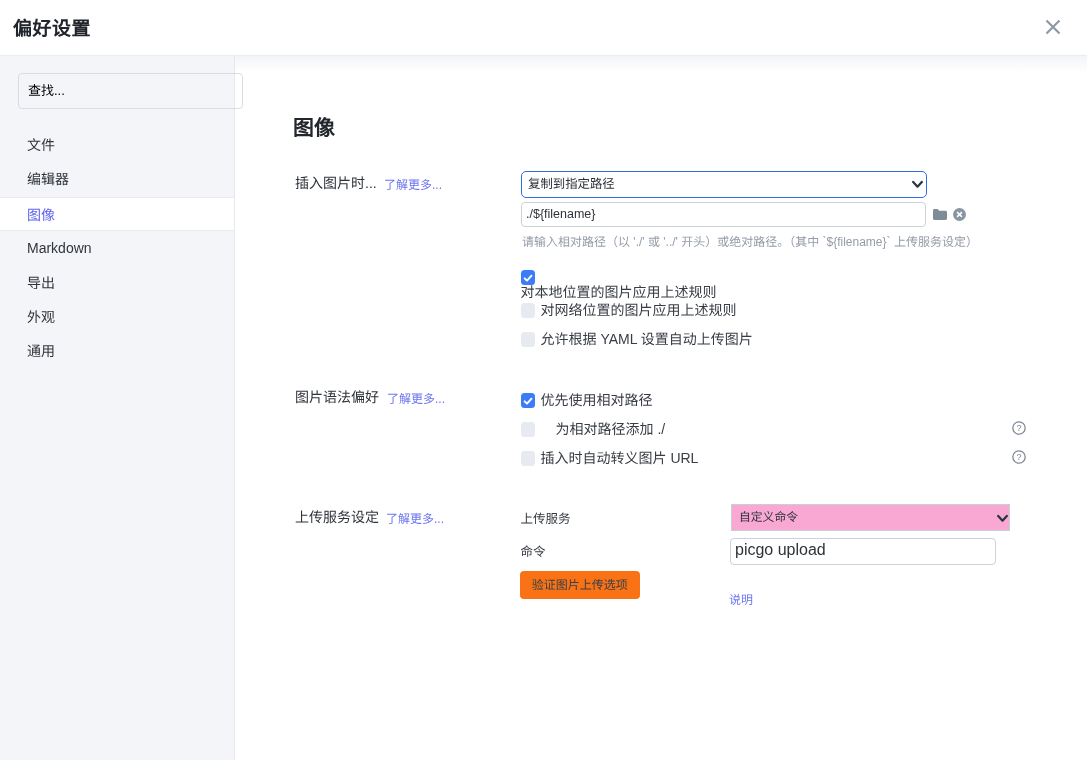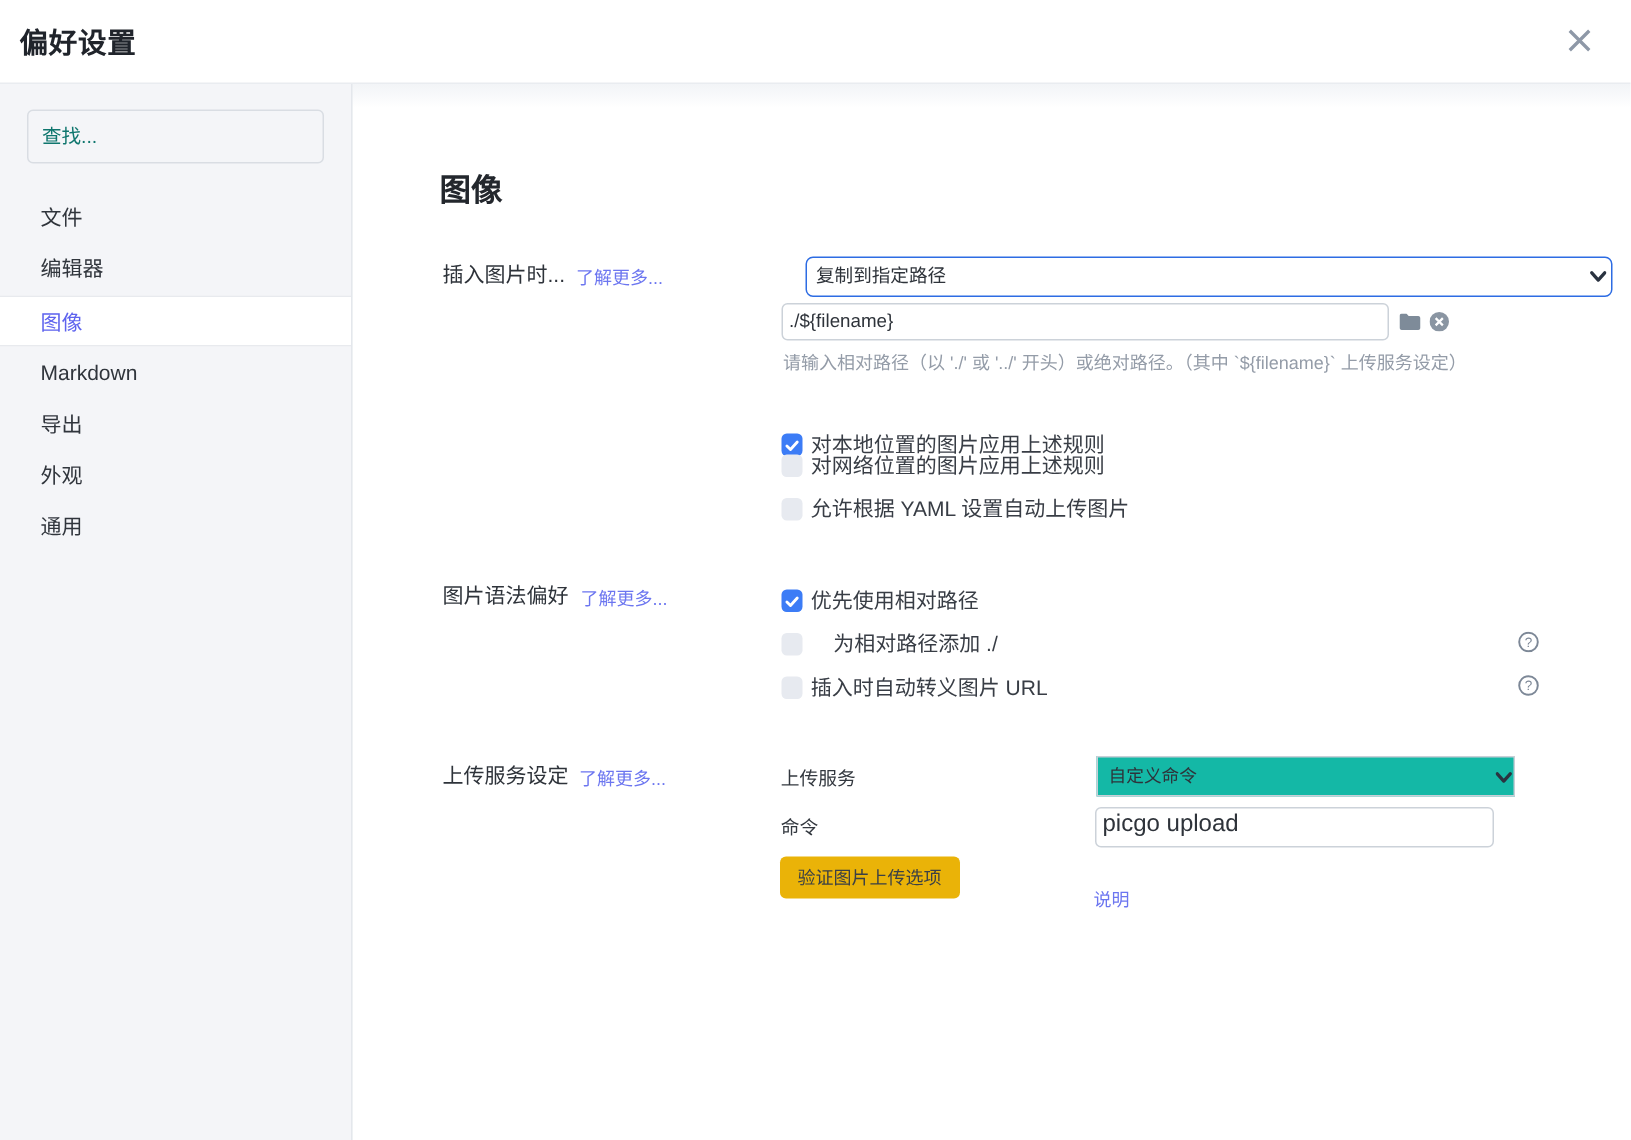--- a/index.html
+++ b/index.html
@@ -12,49 +12,49 @@
 #header { position:absolute; left:0; top:0; width:1087px; height:56px;
   background:#fff; border-bottom:1px solid #e9ecf0; z-index:10; }
 #title { position:absolute; left:13px; top:13px; font-size:19px; font-weight:bold; color:#20242b; letter-spacing:0.5px; }
 #closex { position:absolute; left:1045px; top:19px; width:16px; height:16px; }
 #topshadow { position:absolute; left:0; top:56px; width:1087px; height:16px;
   background:linear-gradient(#f2f4f7, rgba(255,255,255,0)); z-index:6; }
 
 
 #sidebar { position:absolute; left:0; top:56px; width:235px; height:704px;
   background:#f4f5f8; border-right:1px solid #e4e7ec; z-index:7; }
-#search { position:absolute; left:18px; top:17px; width:198px; height:36px;
+#search { position:absolute; left:18px; top:17px; width:225px; height:36px;
   border:1px solid #d9dde3; border-radius:4px; background:transparent;
-  font-size:13px; color:#0f766e; line-height:34px; padding-left:9px; }
+  font-size:13px; color:#000000; line-height:34px; padding-left:9px; }
 .nav { position:absolute; left:0; top:72px; width:234px; }
 .nav-item { height:34.4px; line-height:34.4px; padding-left:27px; font-size:14px; color:#30353c; }
 .nav-item.sel { background:#fff; border-top:1px solid #e8eaee; border-bottom:1px solid #e8eaee; color:#5e63ee; }
 
 
 #content { position:absolute; left:236px; top:56px; width:851px; height:704px; background:#fff; }
 h2.pagetitle { position:absolute; left:57px; top:58.5px; font-size:21px; color:#23272d; font-weight:bold; line-height:26px; }
 
 .lbl { position:absolute; font-size:14px; font-weight:normal; color:#2e333a; line-height:18px; }
 .more { position:absolute; font-size:12px; color:#6c76f0; line-height:18px; }
 .hint { position:absolute; color:#949ca8; font-size:12px; line-height:15px; }
 
 .sel-focus { position:absolute; border:1.5px solid #2d6ce3; border-radius:5px; background:#fff; }
-.sel-norm  { position:absolute; border:1px solid #c9cfd7; border-radius:0; background:#14b8a6; }
+.sel-norm  { position:absolute; border:1px solid #c9cfd7; border-radius:0; background:#f9a8d4; }
 .inp { position:absolute; border:1px solid #ccd2d9; border-radius:4px; background:#fff; font-size:12.5px; color:#2e333a; }
 
 .cbrow { position:absolute; display:flex; align-items:flex-start; }
 .cb { width:14.5px; height:14.5px; border-radius:3.5px; flex:none; margin-right:5.5px; position:relative; }
 .cb svg { position:absolute; left:1px; top:1.5px; }
 .cb.on { background:#3c7cf6; }
 .cb.off { background:#e7eaf0; }
 .cbtext { font-size:14px; color:#383d45; line-height:15.5px; }
 
 .flbl { position:absolute; font-size:12.5px; color:#33383f; line-height:16px; }
 .qicon { position:absolute; width:14px; height:14px; }
-button.gray { position:absolute; background:#eab308; border:none; border-radius:4px; padding:0 0 3px 0;
+button.gray { position:absolute; background:#f97316; border:none; border-radius:4px; padding:0 0 3px 0;
   font-size:12px; color:#3b4046; font-family:"Liberation Sans",sans-serif; }
 </style>
 </head>
 <body>
 <div id="header">
   <div id="title">偏好设置</div>
   <svg id="closex" viewBox="0 0 16 16">
       <path d="M1.5 1.5 L14.5 14.5 M14.5 1.5 L1.5 14.5" stroke="#8e98a7" stroke-width="2.2" fill="none"></path>
     </svg>
 </div>
@@ -72,38 +72,38 @@
     <div class="nav-item">通用</div>
   </div>
 </div>
 
 <div id="content">
   <h2 class="pagetitle">图像</h2>
 
   <div class="lbl" style="left:59px; top:118px;">插入图片时...</div>
   <div class="more" style="left:148px; top:120px;">了解更多...</div>
 
-  <div class="sel-focus" style="left:285px; top:115px; width:538px; height:27px;margin-left:16px;">
+  <div class="sel-focus" style="left:285px; top:115px; width:406px; height:27px;">
     <span style="position:absolute; left:6px; top:1.5px; font-size:12.4px; color:#2e333a;">复制到指定路径</span>
     <svg style="position:absolute; right:3px; top:8.2px;" width="11" height="9" viewBox="0 0 11 9">
         <path d="M1.2 1.9 L5.5 6.7 L9.8 1.9" stroke="#2a3340" stroke-width="2.2" fill="none" stroke-linecap="round" stroke-linejoin="round"></path>
       </svg>
   </div>
 
   <div class="inp" style="left:285px; top:146px; width:405px; height:25px; line-height:23px; padding-left:4px;">./${filename}</div>
   <svg class="abs" style="left:697px; top:153px;" width="14" height="11" viewBox="0 0 14 11">
       <path d="M0 1.5 C0 0.7 0.7 0 1.5 0 L4.6 0 L6.1 1.7 L12.5 1.7 C13.3 1.7 14 2.4 14 3.2 L14 9.5 C14 10.3 13.3 11 12.5 11 L1.5 11 C0.7 11 0 10.3 0 9.5 Z" fill="#7e8b99"></path>
     </svg>
   <svg class="abs" style="left:717px; top:152px;" width="13" height="13" viewBox="0 0 13 13">
       <circle cx="6.5" cy="6.5" r="6.5" fill="#8a95a2"></circle>
       <path d="M4.1 4.1 L8.9 8.9 M8.9 4.1 L4.1 8.9" stroke="#fff" stroke-width="1.5"></path>
     </svg>
   <div class="hint" style="left:286px; top:178.5px;">请输入相对路径（以 './' 或 '../' 开头）或绝对路径。（其中 `${filename}` 上传服务设定）</div>
 
-  <div class="cbrow" style="left:284.5px; top:233px;">
+  <div class="cbrow" style="left:284.5px; top:214px;flex-direction:column;">
       <span class="cb on">
         <svg width="12" height="12" viewBox="0 0 12 12">
           <path d="M2.6 6.3 L5 8.7 L9.5 3.7" stroke="#fff" stroke-width="1.9" fill="none" stroke-linecap="round" stroke-linejoin="round"></path>
         </svg>
       </span>
       <span class="cbtext">对本地位置的图片应用上述规则</span>
     </div>
   <div class="cbrow" style="left:284.5px; top:247px;">
       <span class="cb off"></span>
       <span class="cbtext">对网络位置的图片应用上述规则</span>

